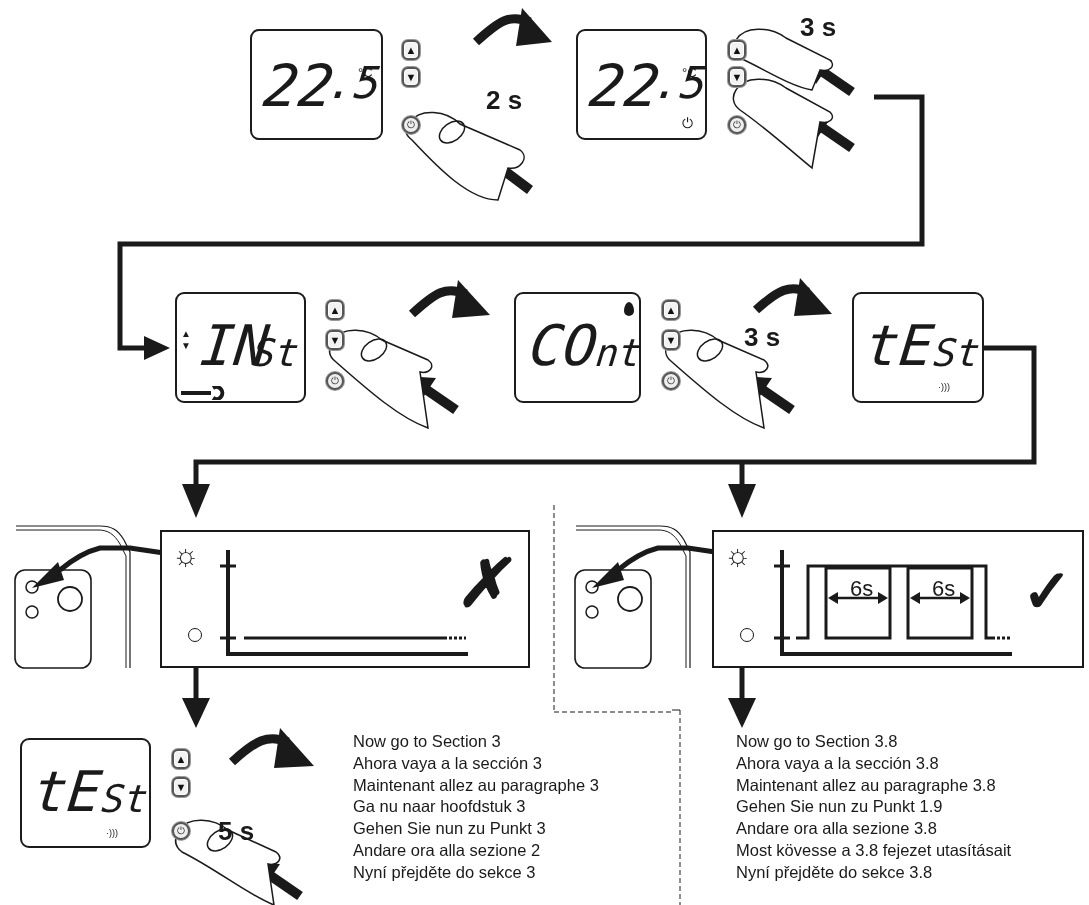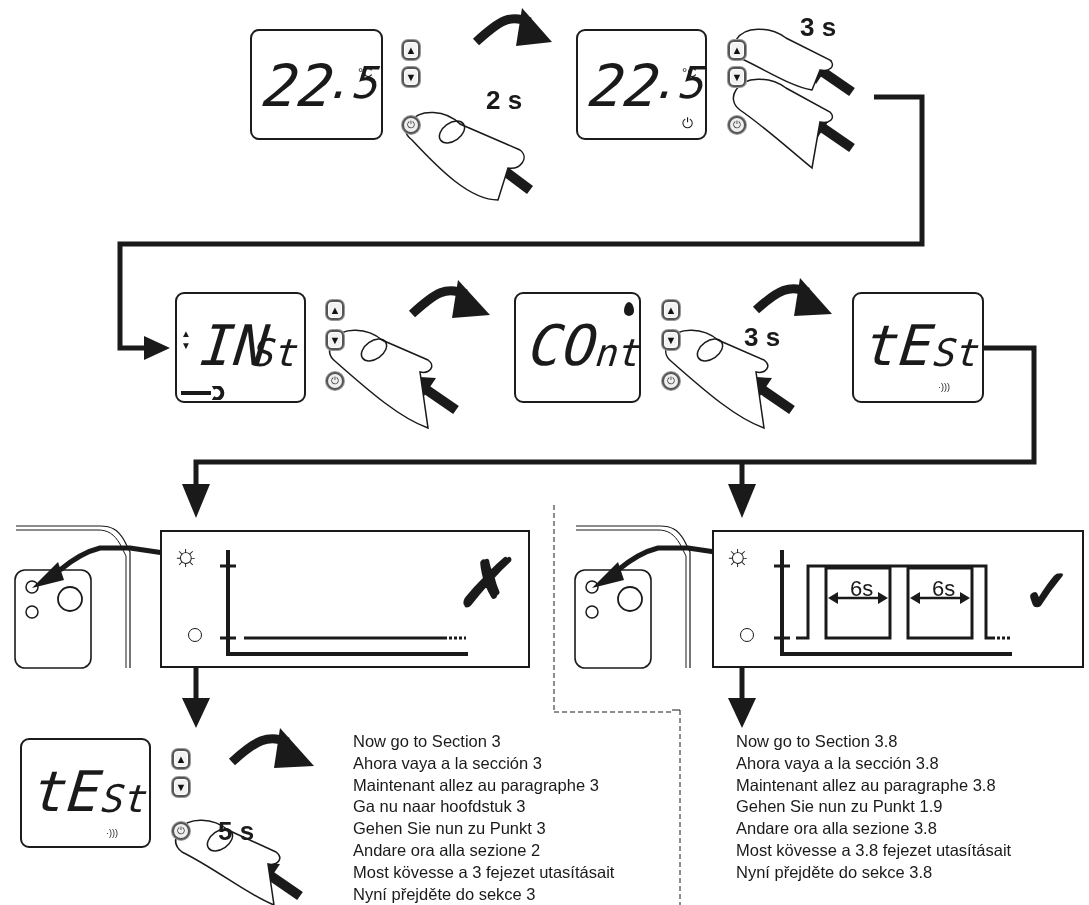--- a/index.html
+++ b/index.html
@@ -281,21 +281,20 @@
   </div>
 <div class="dur" style="left:218px;top:816px;">5 s</div>
 
 <div class="text-block" style="left:353px;top:731px;">
   <div>Now go to Section 3</div>
   <div>Ahora vaya a la sección 3</div>
   <div>Maintenant allez au paragraphe 3</div>
   <div style="margin-top:0;">Ga nu naar hoofdstuk 3</div>
   <div>Gehen Sie nun zu Punkt 3</div>
   <div>Andare ora alla sezione 2</div>
-  <div>Most kövesse a 3 fejezet utasításait</div>
   <div>Nyní přejděte do sekce 3</div>
 </div>
 
 <div class="text-block" style="left:736px;top:731px;">
   <div>Now go to Section 3.8</div>
   <div>Ahora vaya a la sección 3.8</div>
   <div>Maintenant allez au paragraphe 3.8</div>
   <div>Gehen Sie nun zu Punkt 1.9</div>
   <div>Andare ora alla sezione 3.8</div>
   <div>Most kövesse a 3.8 fejezet utasításait</div>

